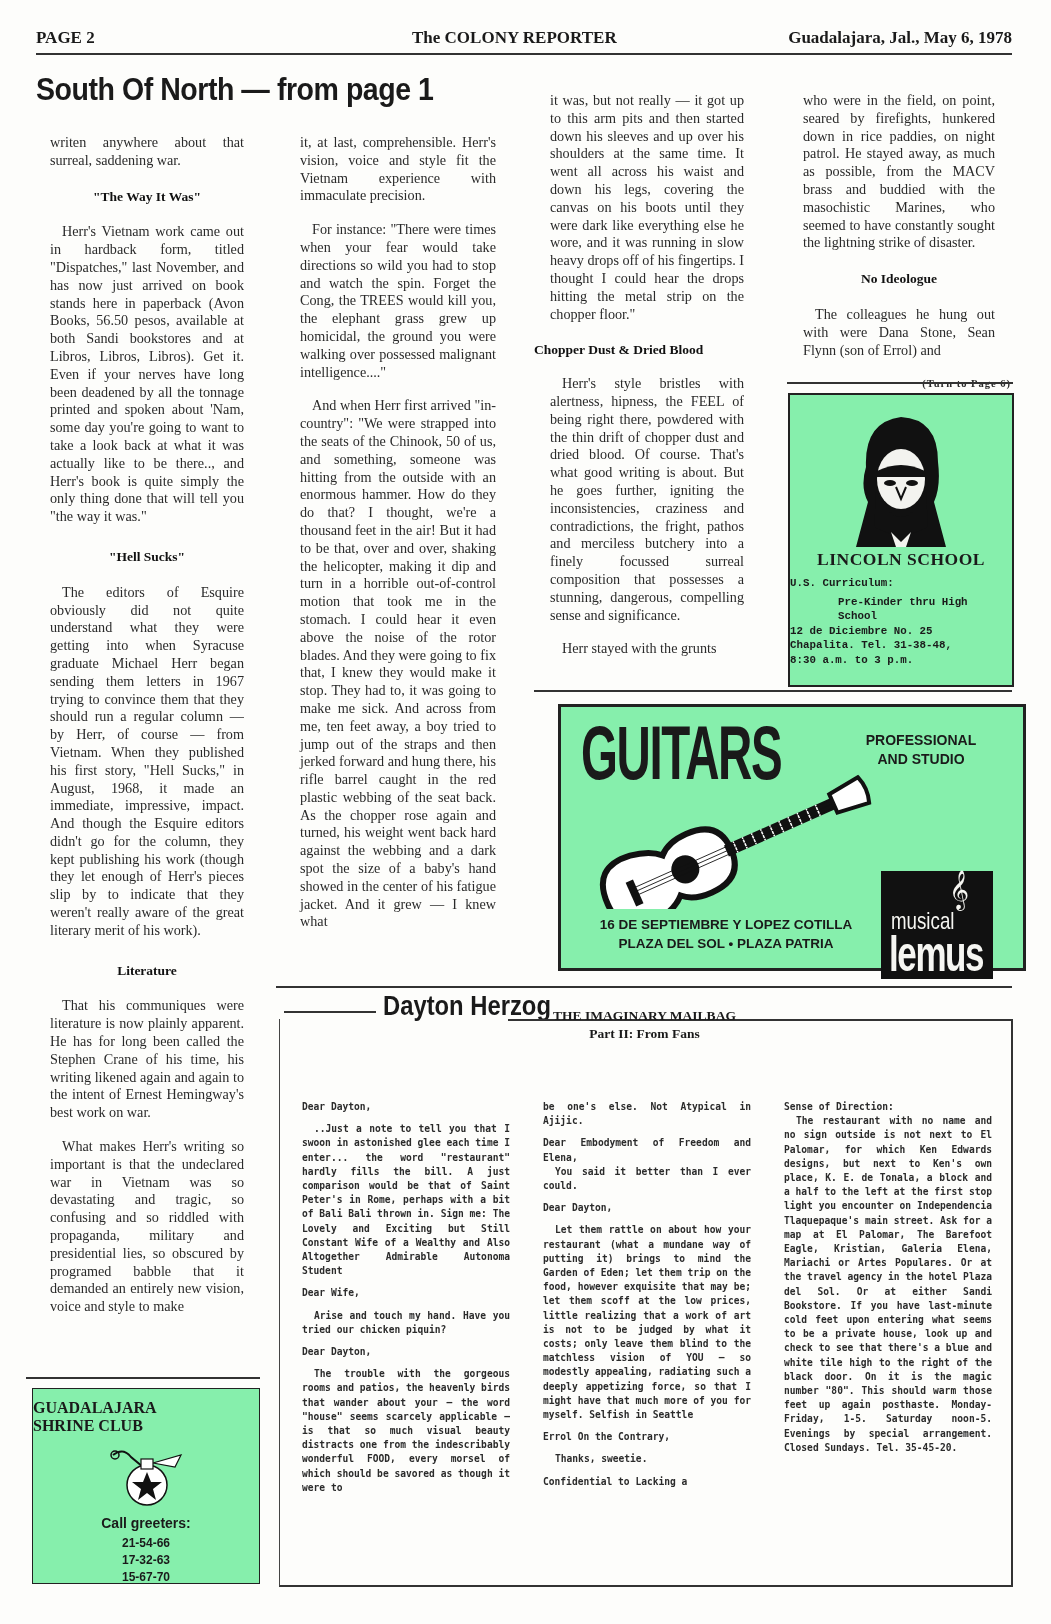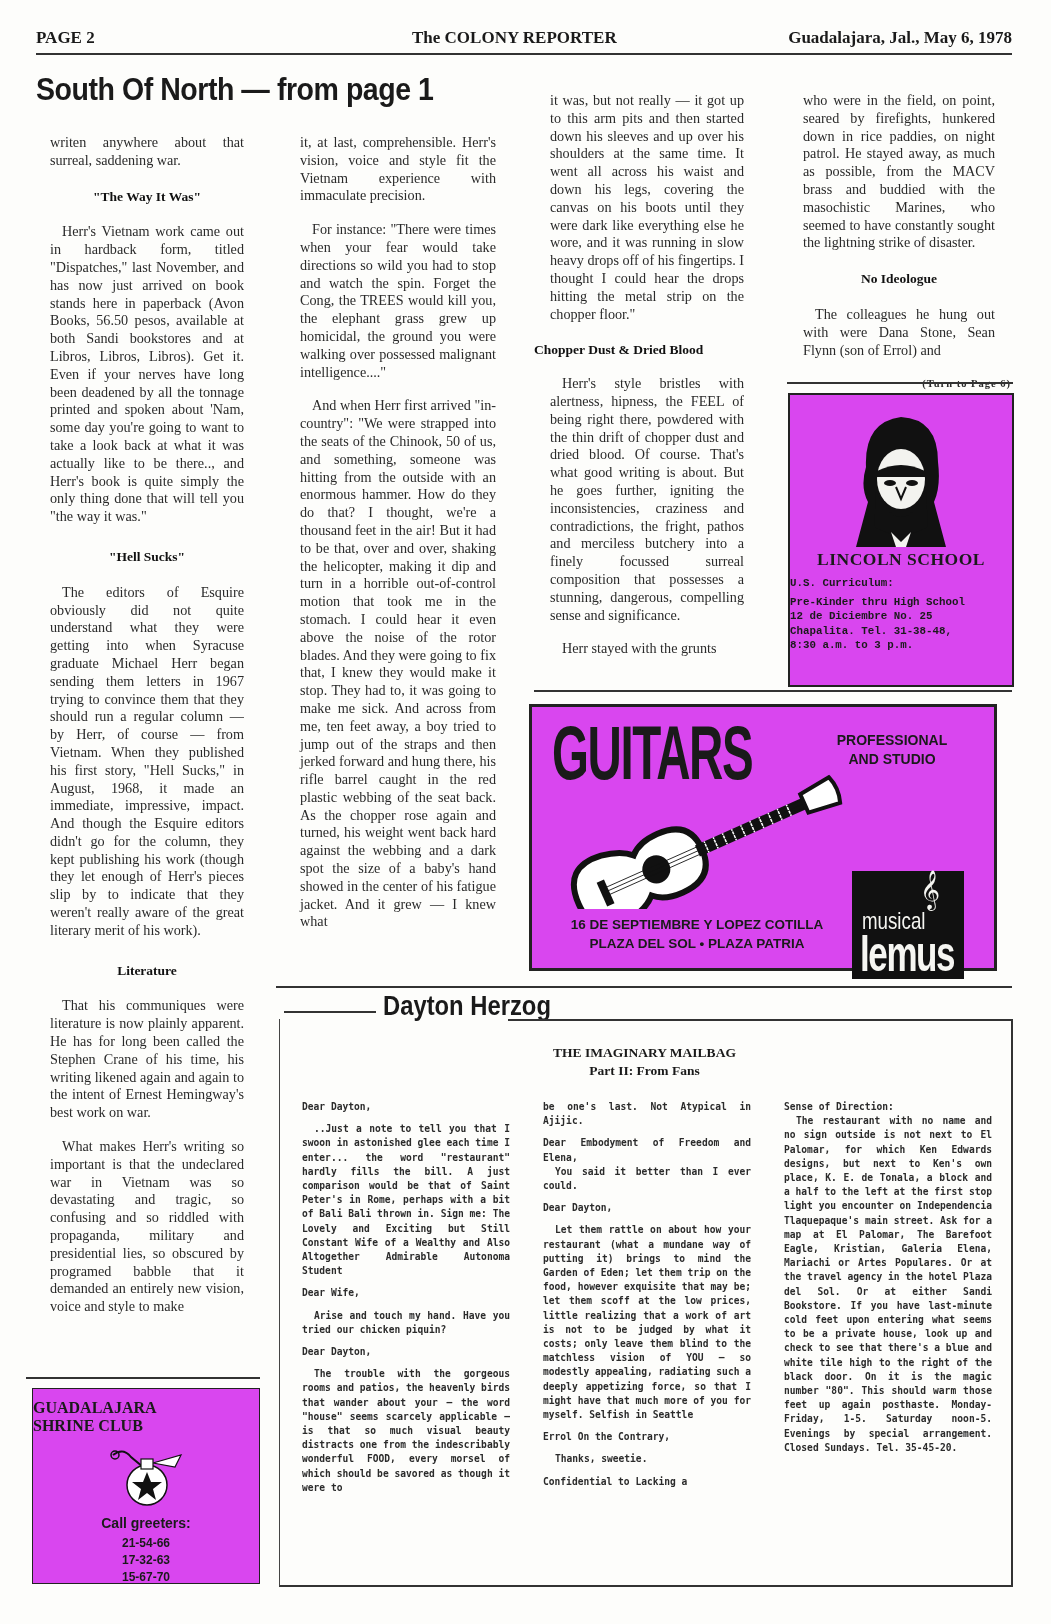--- a/index.html
+++ b/index.html
@@ -12,21 +12,21 @@
   .masthead .l { position: absolute; left: 0; top: 0; }
   .masthead .c { position: absolute; left: 376px; top: 0; }
   .masthead .r { position: absolute; right: 0; top: 0; }
   .rule { background: #333; height: 2px; }
   .headline { top: 72px; left: 36px; font-family: "Liberation Sans", sans-serif; font-weight: bold; font-size: 31px; letter-spacing: -0.5px; transform: scaleX(0.92); transform-origin: left; white-space: nowrap; }
   .col { font-family: "Liberation Serif", serif; font-size: 14.2px; line-height: 17.8px; text-align: justify; color: #2a2a2a; }
   .col p { margin: 16px; text-indent: 12px; }
   .col p.noindent { text-indent: 0; }
   .sub { font-family: "Liberation Serif", serif; font-weight: bold; font-size: 13.5px; text-align: center; margin: 18px 0 18px 0; color: #111; }
   .turn { font-size: 10.5px; text-align: right; font-weight: bold; letter-spacing: 1px; margin-top: 2px; }
-  .box { border: 2px solid #222; background: #d946ef; }
+  .box { border: 2px solid #222; background: #86efac; }
   .lincoln .title { font-family: "Liberation Serif", serif; font-weight: bold; font-size: 17.5px; text-align: center; letter-spacing: 0.5px; }
   .lincoln .line { font-family: "Liberation Mono", monospace; font-weight: bold; font-size: 10.8px; text-align: left; line-height: 14.5px; }
   .guitars .big { font-family: "Liberation Sans", sans-serif; font-weight: bold; font-size: 66px; transform: scaleX(0.72) scaleY(1.15); transform-origin: left top; letter-spacing: -2px; }
   .guitars .small { font-family: "Liberation Sans", sans-serif; font-weight: bold; font-size: 14px; text-align: center; line-height: 19px; }
   .guitars .addr { font-family: "Liberation Sans", sans-serif; font-weight: bold; font-size: 13.5px; text-align: center; line-height: 19px; }
   .lemus { background: #111; color: #f6f6f2; font-family: "Liberation Sans", sans-serif; }
   .dayton-head { font-family: "Liberation Sans", sans-serif; font-weight: bold; font-size: 28px; transform: scaleX(0.85); transform-origin: left; white-space: nowrap; }
   .mail-title { font-family: "Liberation Serif", serif; font-weight: bold; font-size: 13.5px; text-align: center; line-height: 18px; }
   .mail { font-family: "DejaVu Sans Mono", "Liberation Mono", monospace; font-weight: bold; font-size: 9.6px; line-height: 14.2px; text-align: justify; color: #2b2b2b; }
   .mail p { margin: 0 0 8px 0; }
@@ -87,30 +87,30 @@
     <path d="M31 64 Q55 52 79 64 L79 70 L31 70 Z" fill="#111"></path>
     <ellipse cx="44" cy="76" rx="6" ry="3" fill="#111"></ellipse>
     <ellipse cx="66" cy="76" rx="6" ry="3" fill="#111"></ellipse>
     <path d="M50 80 L55 92 L60 80" stroke="#111" stroke-width="2" fill="none"></path>
     <path d="M30 85 Q55 135 80 85 L82 120 Q55 135 28 120 Z" fill="#111"></path>
     <path d="M45 125 L55 135 L65 125 L60 140 L50 140 Z" fill="#f3f3ef"></path>
   </svg>
   <div style="position:absolute; top:154px; left:0; width:100%;">
     <div class="title">LINCOLN SCHOOL</div>
     <div class="line" style="margin-top:6px;">U.S. Curriculum:</div>
-    <div class="line" style="margin-top:4px;">Pre-Kinder thru High School</div>
+    <div class="line" style="margin-top:4px;padding-left:48px;">Pre-Kinder thru High School</div>
     <div class="line">12 de Diciembre No. 25</div>
     <div class="line">Chapalita. Tel. 31-38-48,</div>
     <div class="line">8:30 a.m. to 3 p.m.</div>
   </div>
 </div>
 
 <div class="abs rule" style="top:690px; left:534px; width:478px; height:1.5px;"></div>
 
-<div class="abs box guitars" style="top:704px; left:529px; width:462px; height:261px; border-width:3px;">
+<div class="abs box guitars" style="top:704px; left:558px; width:462px; height:261px; border-width:3px;">
   <div class="big abs" style="left:20px; top:2px;">GUITARS</div>
   <div class="small abs" style="left:290px; top:24px; width:140px;">
     <div>PROFESSIONAL</div>
     <div>AND STUDIO</div>
   </div>
   <svg class="abs" style="left:20px; top:62px;" width="300" height="140" viewBox="0 0 300 140">
     <g transform="rotate(-24 150 80)">
       <path d="M15 80 Q15 40 55 45 Q75 48 85 58 Q95 48 115 48 Q150 48 150 80 Q150 112 115 112 Q95 112 85 102 Q75 112 55 115 Q15 120 15 80 Z" fill="#fff" stroke="#111" stroke-width="6"></path>
       <circle cx="100" cy="80" r="14" fill="#111"></circle>
       <rect x="40" y="68" width="8" height="26" fill="#111"></rect>
@@ -145,36 +145,36 @@
     <span class="abs" style="left:8px; top:54px; font-size:50px; font-weight:bold; transform:scaleX(0.7); transform-origin:left; letter-spacing:-2px;">lemus</span>
   </div>
 </div>
 
 <div class="abs rule" style="top:986px; left:276px; width:736px; height:1.5px;"></div>
 <div class="abs rule" style="top:1011px; left:284px; width:92px; height:1.5px;"></div>
 <div class="abs dayton-head" style="top:990px; left:383px;">Dayton Herzog</div>
 <div class="abs rule" style="top:1019px; left:508px; width:504px; height:1.5px;"></div>
 <div class="abs" style="top:1019px; left:279px; width:731px; height:566px; border-left:1.5px solid #444; border-right:2px solid #333; border-bottom:2px solid #333;"></div>
 
-<div class="abs mail-title" style="top:1044px; left:279px; width:731px;">
+<div class="abs mail-title" style="top:1007px; left:279px; width:731px;">
   <div>THE IMAGINARY MAILBAG</div>
   <div>Part II: From Fans</div>
 </div>
 
 <div class="abs mail" style="top:1100px; left:302px; width:208px;">
   <p>Dear Dayton,</p>
   <p class="ind">..Just a note to tell you that I swoon in astonished glee each time I enter... the word "restaurant" hardly fills the bill. A just comparison would be that of Saint Peter's in Rome, perhaps with a bit of Bali Bali thrown in. Sign me: The Lovely and Exciting but Still Constant Wife of a Wealthy and Also Altogether Admirable Autonoma Student</p>
   <p>Dear Wife,</p>
   <p class="ind">Arise and touch my hand. Have you tried our chicken piquin?</p>
   <p>Dear Dayton,</p>
   <p class="ind">The trouble with the gorgeous rooms and patios, the heavenly birds that wander about your — the word "house" seems scarcely applicable — is that so much visual beauty distracts one from the indescribably wonderful FOOD, every morsel of which should be savored as though it were to</p>
 </div>
 
 <div class="abs mail" style="top:1100px; left:543px; width:208px;">
-  <p>be one's last. Not Atypical in Ajijic.</p>
+  <p>be one's else. Not Atypical in Ajijic.</p>
   <p class="tight">Dear Embodyment of Freedom and Elena,</p>
   <p class="ind">You said it better than I ever could.</p>
   <p>Dear Dayton,</p>
   <p class="ind">Let them rattle on about how your restaurant (what a mundane way of putting it) brings to mind the Garden of Eden; let them trip on the food, however exquisite that may be; let them scoff at the low prices, little realizing that a work of art is not to be judged by what it costs; only leave them blind to the matchless vision of YOU — so modestly appealing, radiating such a deeply appetizing force, so that I might have that much more of you for myself. Selfish in Seattle</p>
   <p>Errol On the Contrary,</p>
   <p class="ind">Thanks, sweetie.</p>
   <p>Confidential to Lacking a</p>
 </div>
 
 <div class="abs mail" style="top:1100px; left:784px; width:208px;">

